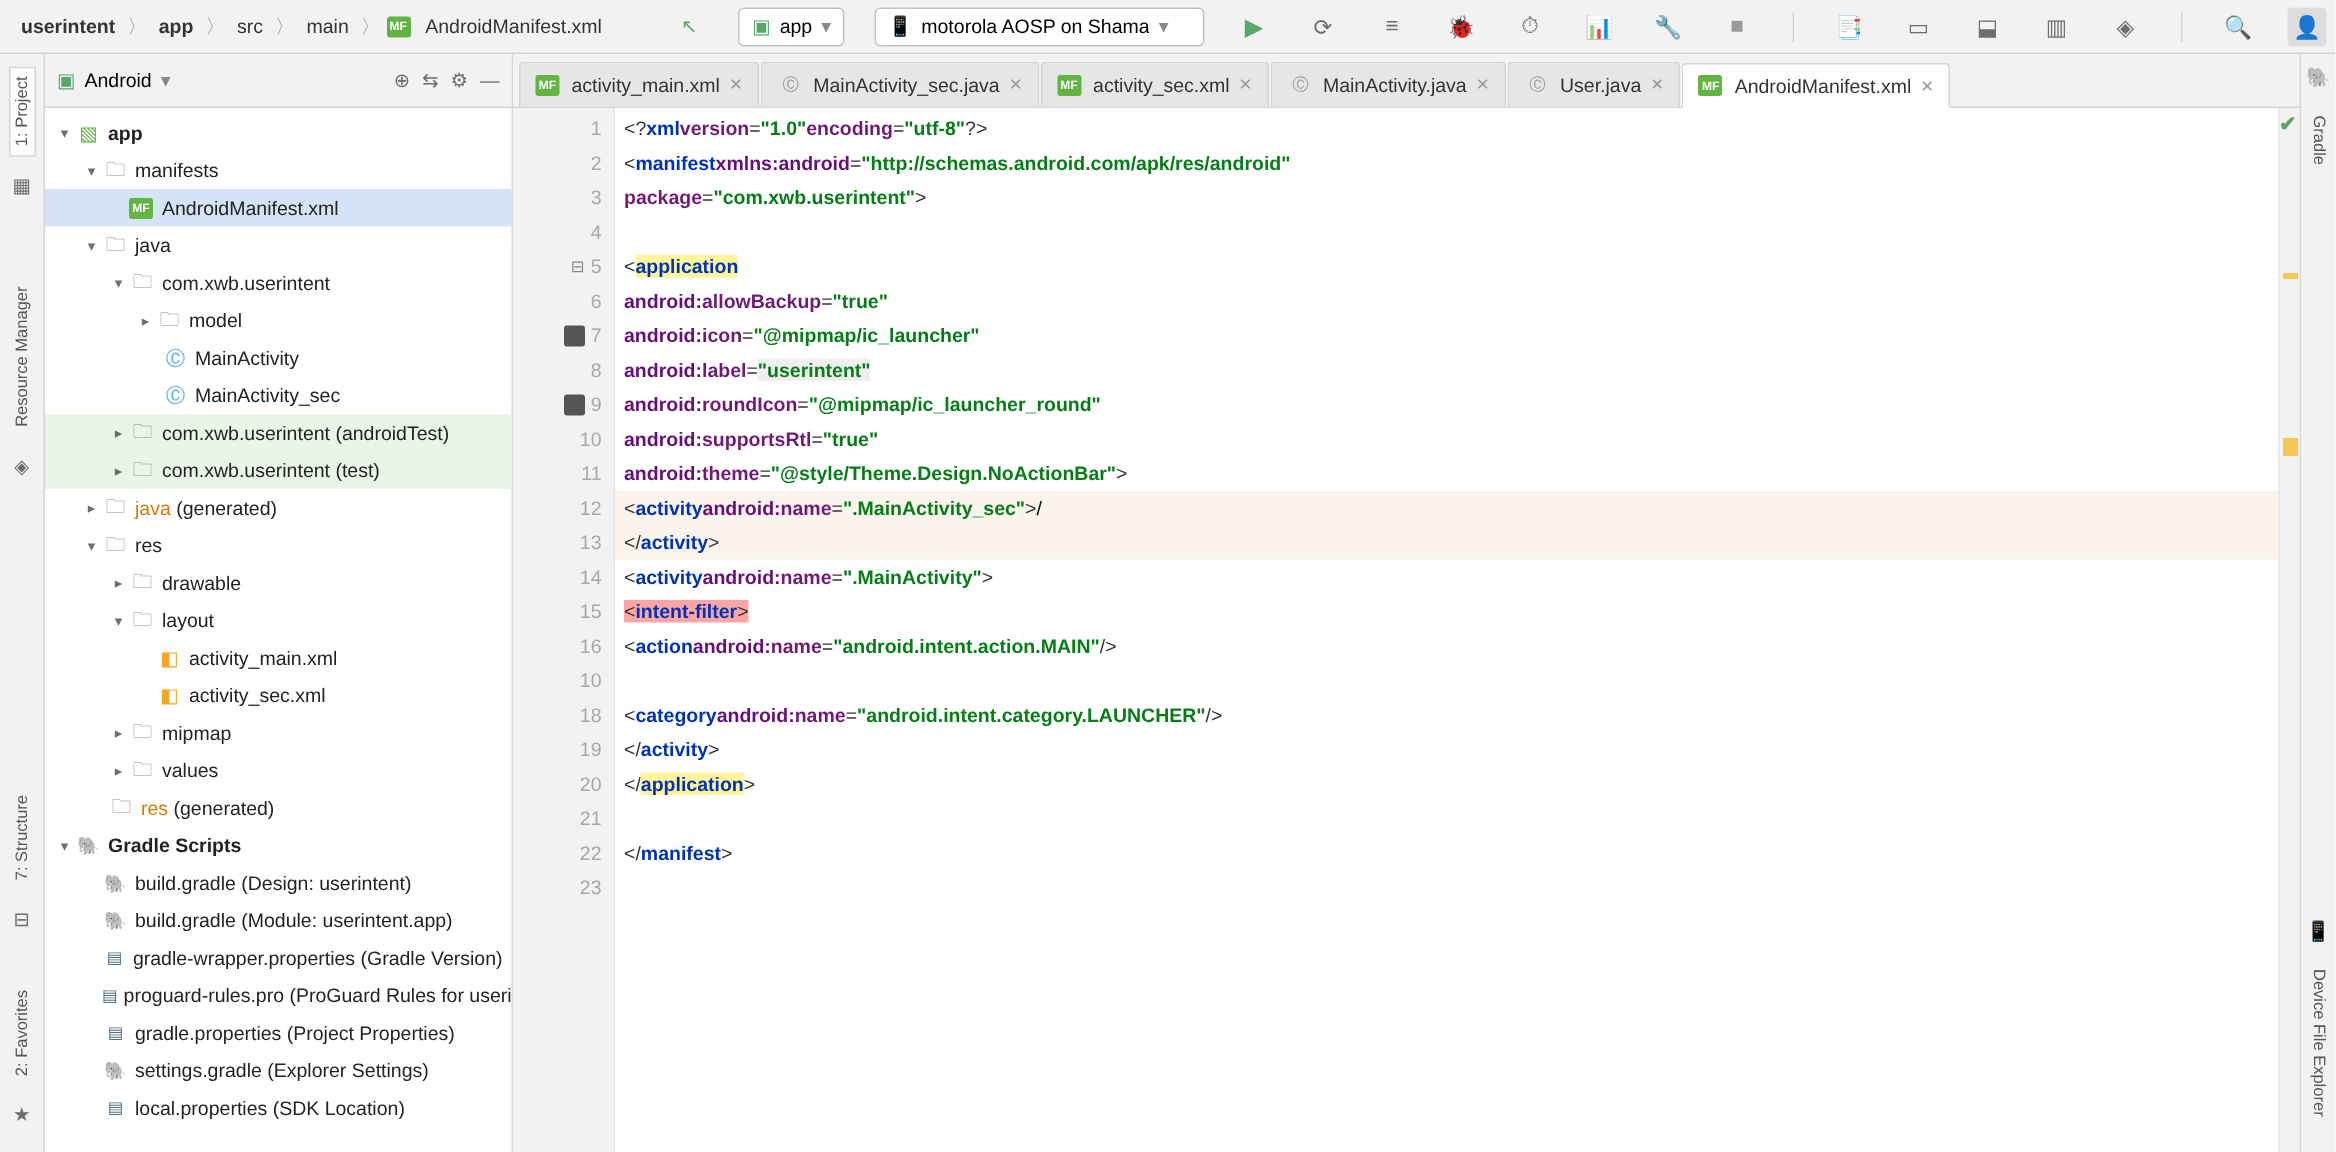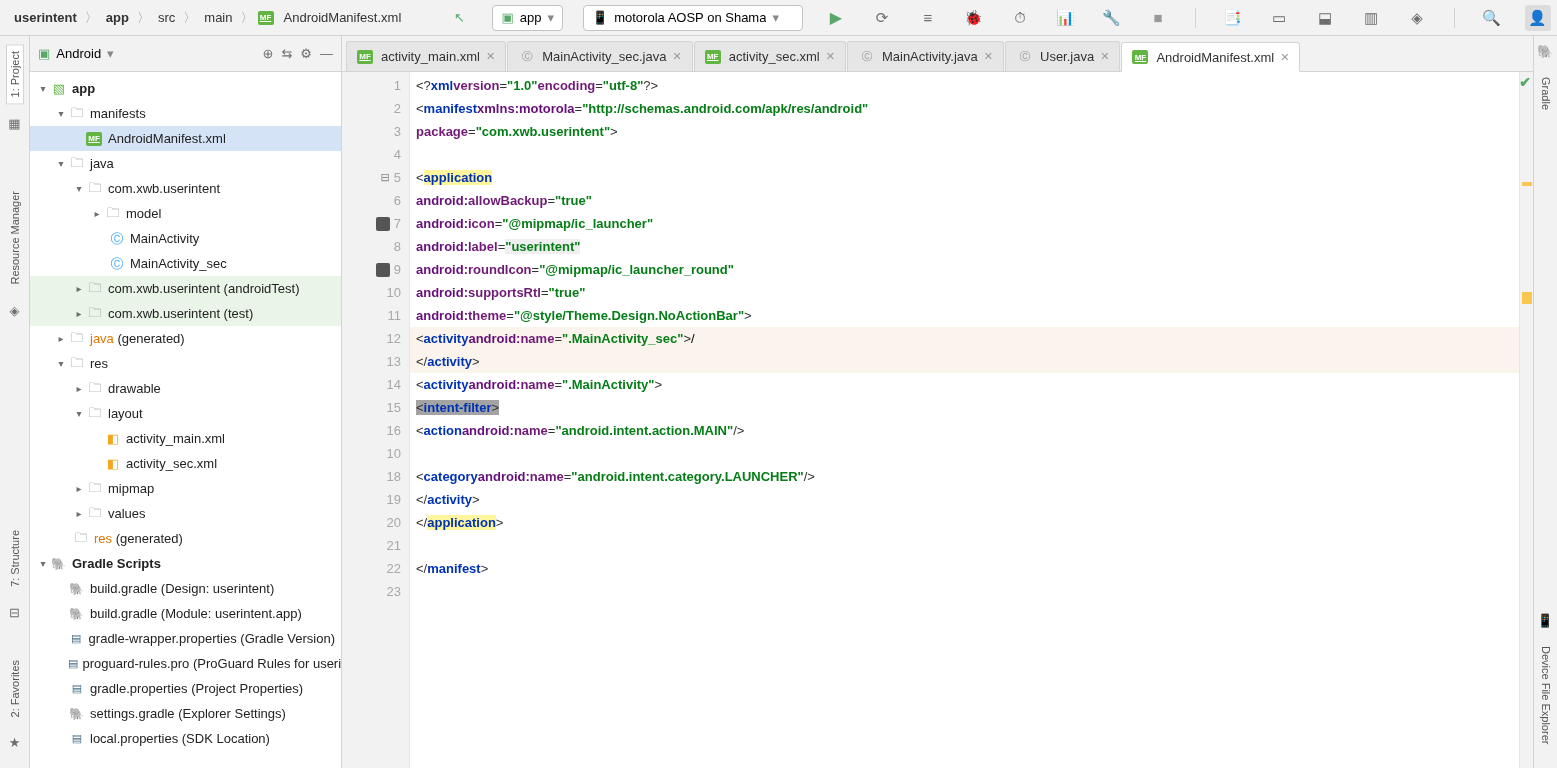--- a/index.html
+++ b/index.html
@@ -26,21 +26,21 @@
 .tree { flex:1; overflow:auto; padding:4px 0; }
 .tree-row { display:flex; align-items:center; height:25px; padding-right:6px; cursor:pointer; white-space:nowrap; }
 .tree-row.sel { background:#d5e3f6; }
 .tree-row.hl { background:#e9f5e6; }
 .tw { width:14px; text-align:center; color:#6e6e6e; font-size:10px; display:inline-block; }
 .ico { width:18px; text-align:center; font-size:13px; }
 .ico.folder { color:#87939A; }
 .ico.mod { color:#62B543; }
 .ico.cls { color:#4dabf7; }
 .ico.xml { color:#f5a623; }
-.ico.mf { background:#62B543; color:#fff; font-size:8px; width:16px; height:14px; border-radius:2px; display:inline-flex; align-items:center; justify-content:center; font-weight:bold; margin-right:2px;text-decoration:underline;}
+.ico.mf { background:#62B543; color:#fff; font-size:8px; width:16px; height:14px; border-radius:2px; display:inline-flex; align-items:center; justify-content:center; font-weight:bold; margin-right:2px;}
 .ico.grad { color:#59a869; font-size:12px; }
 .ico.prop { color:#4a708b; font-size:11px; }
 .nm { margin-left:4px; color:#222; }
 .nm b { font-weight:600; }
 .editor { flex:1; display:flex; flex-direction:column; min-width:0; background:#f2f2f2;}
 .tabs { height:36px; background:#f2f2f2; border-bottom:1px solid #d4d4d4; display:flex; align-items:flex-end; padding-left:4px; gap:1px; }
 .tab { height:30px; display:flex; align-items:center; gap:6px; padding:0 10px; background:#e6e6e6; border:1px solid #d4d4d4; border-bottom:none; cursor:pointer; color:#333; border-radius:3px 3px 0 0;}
 .tab.active { background:#fff; border-bottom:1px solid #fff; margin-bottom:-1px; }
 .tab .cls { color:#999; font-size:11px; }
 .code-area { flex:1; display:flex; background:#fff; min-height:0; }
@@ -51,21 +51,21 @@
 .code { flex:1; font-family:Consolas,monospace; font-size:14px; padding-top:2px; overflow:auto; position:relative; }
 .line { height:23px; display:flex; align-items:center; white-space:pre; padding-left:6px; }
 .line.warn { background:#faf4ed; }
 .line.cur { background:#fcfaed; }
 .c-tag { color:#0033b3; font-weight:bold; }
 .c-attr { color:#701a75; font-weight:bold;}
 .c-ns { color:#660e7a; font-weight:bold; }
 .c-str { color:#067d17; font-weight:bold; }
 .c-pun { color:#333; }
 .hl-pair { background:#fff59d; font-weight:bold; }
-.hl-sel { background:#a3a3a3; }
+.hl-sel { background:#fca5a5; }
 .err-strip { width:14px; background:#f2f2f2; border-left:1px solid #e6e6e6; position:relative; }
 .err-mark { position:absolute; right:1px; width:10px; height:4px; }
 .err-mark.y { background:#f9c74f; }
 .check { position:absolute; top:2px; right:2px; color:#59a869; font-size:14px; font-weight:bold;}
 </style>
 </head>
 <body>
 
 <div class="toolbar">
   <div class="breadcrumbs">
@@ -322,21 +322,21 @@
         <div class="gutter-row">10</div>
         <div class="gutter-row">18</div>
         <div class="gutter-row">19</div>
         <div class="gutter-row">20</div>
         <div class="gutter-row">21</div>
         <div class="gutter-row">22</div>
         <div class="gutter-row">23</div>
       </div>
       <div class="code" id="code-content">
           <div class="line"><span class="c-pun">&lt;?</span><span class="c-tag">xml</span> <span class="c-attr">version</span><span class="c-pun">=</span><span class="c-str">"1.0"</span> <span class="c-attr">encoding</span><span class="c-pun">=</span><span class="c-str">"utf-8"</span><span class="c-pun">?&gt;</span></div>
-          <div class="line"><span class="c-pun">&lt;</span><span class="c-tag">manifest</span> <span class="c-ns">xmlns:motorola</span><span class="c-pun">=</span><span class="c-str">"http://schemas.android.com/apk/res/android"</span></div>
+          <div class="line"><span class="c-pun">&lt;</span><span class="c-tag">manifest</span> <span class="c-ns">xmlns:android</span><span class="c-pun">=</span><span class="c-str">"http://schemas.android.com/apk/res/android"</span></div>
           <div class="line">    <span class="c-attr">package</span><span class="c-pun">=</span><span class="c-str">"com.xwb.userintent"</span><span class="c-pun">&gt;</span></div>
           <div class="line"></div>
           <div class="line">    <span class="c-pun">&lt;</span><span class="c-tag hl-pair">application</span></div>
           <div class="line">        <span class="c-ns">android:</span><span class="c-attr">allowBackup</span><span class="c-pun">=</span><span class="c-str">"true"</span></div>
           <div class="line">        <span class="c-ns">android:</span><span class="c-attr">icon</span><span class="c-pun">=</span><span class="c-str">"@mipmap/ic_launcher"</span></div>
           <div class="line">        <span class="c-ns">android:</span><span class="c-attr">label</span><span class="c-pun">=</span><span class="c-str" style="background:#efefef">"userintent"</span></div>
           <div class="line">        <span class="c-ns">android:</span><span class="c-attr">roundIcon</span><span class="c-pun">=</span><span class="c-str">"@mipmap/ic_launcher_round"</span></div>
           <div class="line">        <span class="c-ns">android:</span><span class="c-attr">supportsRtl</span><span class="c-pun">=</span><span class="c-str">"true"</span></div>
           <div class="line">        <span class="c-ns">android:</span><span class="c-attr">theme</span><span class="c-pun">=</span><span class="c-str">"@style/Theme.Design.NoActionBar"</span><span class="c-pun">&gt;</span></div>
           <div class="line warn">        <span class="c-pun">&lt;</span><span class="c-tag">activity</span> <span class="c-ns">android:</span><span class="c-attr">name</span><span class="c-pun">=</span><span class="c-str">".MainActivity_sec"</span><span class="c-pun">&gt;</span>/</div>

